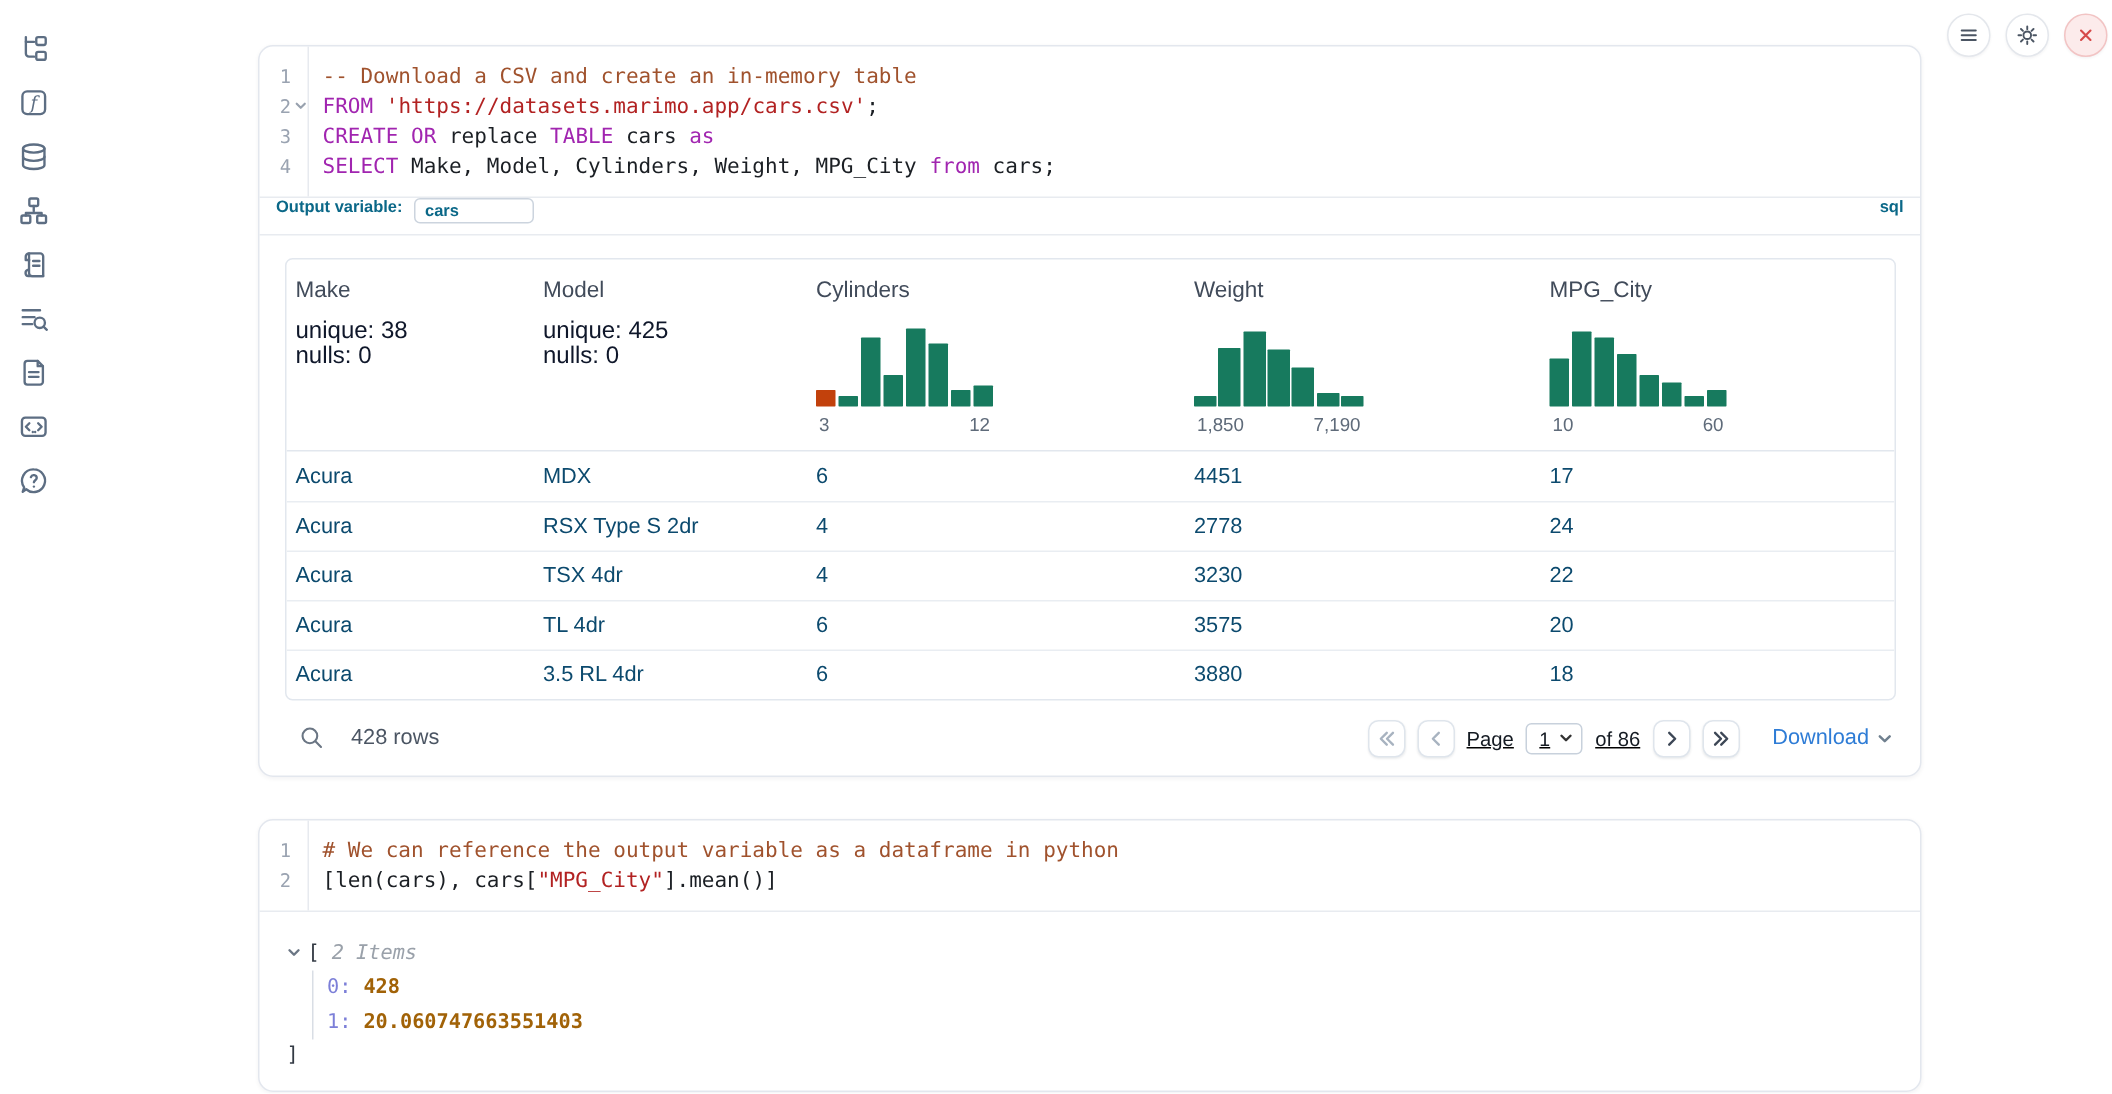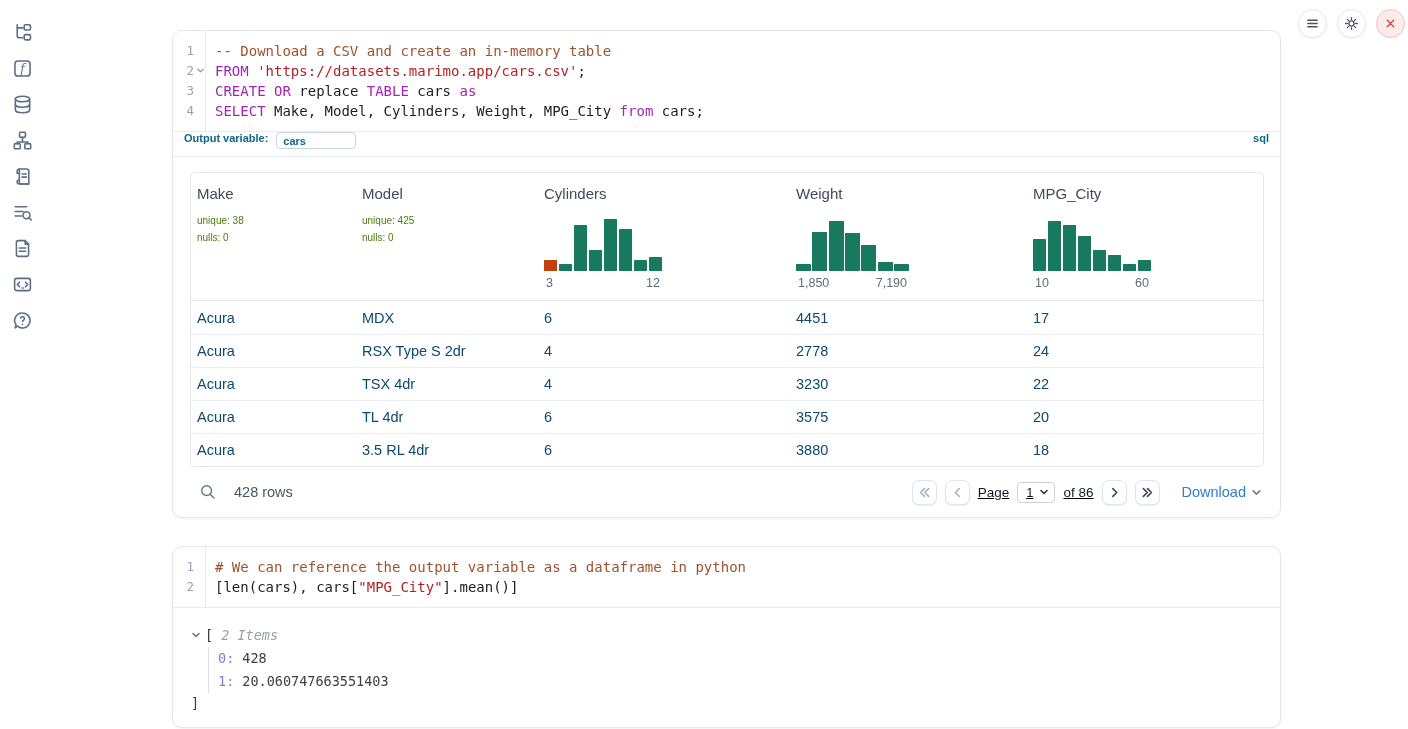--- a/index.html
+++ b/index.html
@@ -38,21 +38,21 @@
   .outvar-bar { height:26px; border-top:1px solid #e8ebf0; border-bottom:1px solid #e8ebf0; display:flex; align-items:flex-start; padding:0 11px; }
   .outvar-label { font-size:11px; font-weight:bold; color:#0b6888; margin-right:8px; }
   .outvar-input { width:80px; height:17px; border:1px solid #ccd4de; border-radius:4px; font-family:"Liberation Sans",sans-serif; font-size:11px; font-weight:bold; color:#0b6888; padding:0 6px; outline:none; background:#fff; }
   .lang-badge { margin-left:auto; font-size:11px; font-weight:bold; color:#0b6888; }
 
   
   .table-section { padding:15px 16px 8px 17px; }
   .dtable { border:1px solid #e2e7ee; border-radius:5px; overflow:hidden; }
   .thead { display:grid; grid-template-columns:165px 182px 252px 237px 1fr; padding:11px 0 10px 6px; border-bottom:1px solid #e2e7ee; }
   .col-name { font-size:15px; color:#414b5a; line-height:20px; }
-  .col-stats { margin-top:9px; font-size:10px; color:#4d7c0f; line-height:16.5px; }
+  .col-stats { margin-top:9px; font-size:16px; color:#0f172a; line-height:16.5px; }
   .hist { margin-top:13px; }
   .hist-bars { display:flex; align-items:flex-end; gap:1.5px; height:54px; }
   .hist-bar { flex:1; border-radius:0.5px; }
   .hist-labels { display:flex; justify-content:space-between; margin-top:5px; padding:0 2px; font-size:12.5px; color:#5f6b7a; }
   .hw2 .hist-bars,.hw2 .hist-labels { width:118px; }
   .hw3 .hist-bars,.hw3 .hist-labels { width:113px; }
   .hw4 .hist-bars,.hw4 .hist-labels { width:118px; }
   .trow { display:grid; grid-template-columns:165px 182px 252px 237px 1fr; padding-left:6px; height:33px; align-items:center; font-size:14.5px; color:#0c4a6e; }
   .trow + .trow { border-top:1px solid #e9edf2; }
 
@@ -75,21 +75,21 @@
   .pycode { border-bottom:1px solid #e8ebf0; }
   .tree { padding:16px 14px 14px 18px; font-family:"DejaVu Sans Mono","Liberation Mono",monospace; font-size:13.5px; color:#24292f; }
   .tree-row1 { display:flex; align-items:center; height:21px; }
   .tree-chevron { width:14px; color:#6b7684; display:flex; cursor:pointer; }
   .tree-chevron svg { width:10px; height:10px; }
   .bracket { color:#333a44; }
   .items-label { color:#9aa1aa; font-style:italic; margin-left:8px; }
   .tree-entries { margin-left:17px; border-left:1px solid #d9dee5; padding-left:9px; margin-top:2px; }
   .tree-entry { height:23px; line-height:23px; }
   .tkey { color:#7c7fd8; }
-  .tval { color:#404040; margin-left:8px; }
+  .tval { color:#a16207; margin-left:8px;font-weight:bold; }
   .tree-close { height:20px; line-height:20px; }
 </style>
 </head>
 <body>
 
 <div class="page">
 
   <div class="sidebar" id="sidebar">
       <div class="side-btn">
         <span style="display: flex;">

